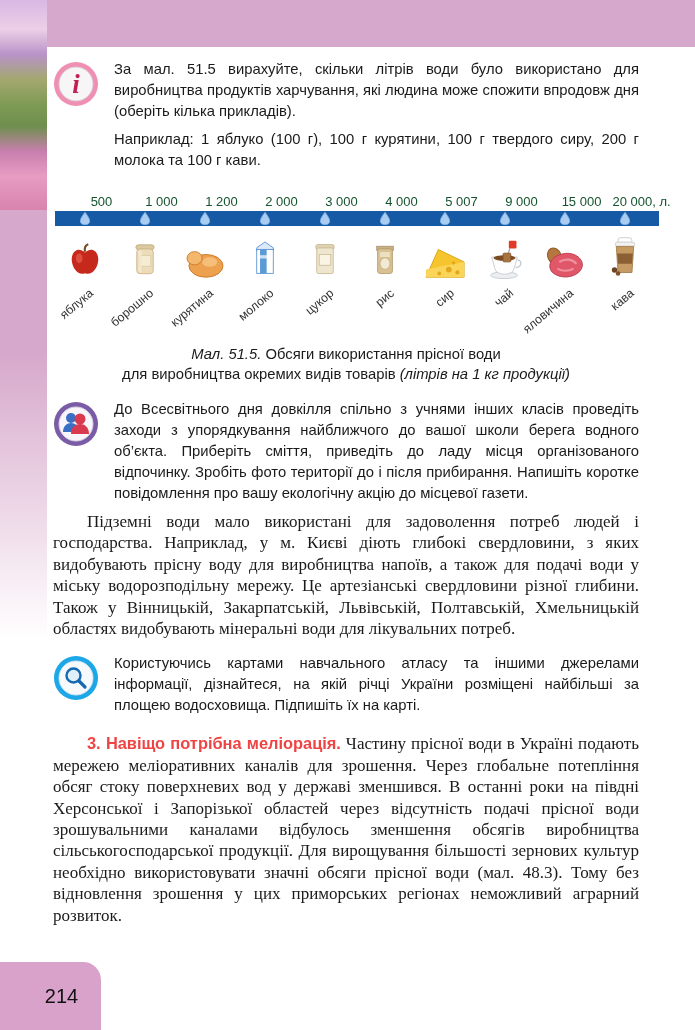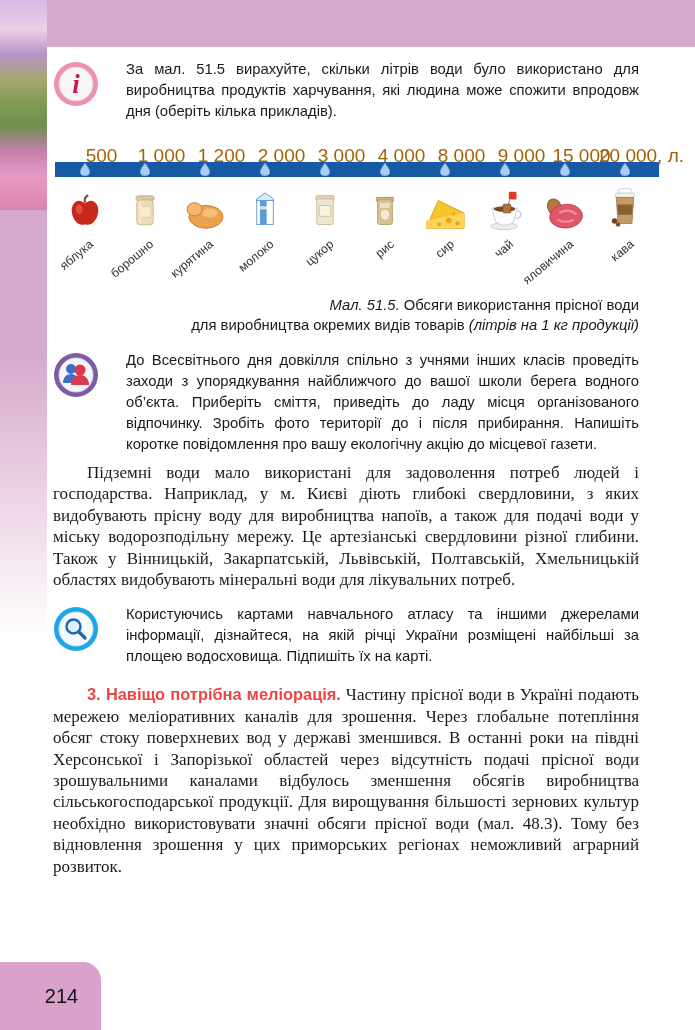--- a/index.html
+++ b/index.html
@@ -10,33 +10,33 @@
   .top-strip{position:absolute;left:0;top:0;width:695px;height:47px;background:#d6a8cb;}
   .left-col{position:absolute;left:0;top:0;width:47px;height:640px;
     background:linear-gradient(180deg,#d6a8cb 0%,#d6a8cb 55%,#e9cfe2 75%,#ffffff 100%);}
   .photo{position:absolute;left:0;top:0;width:47px;height:210px;
     background:linear-gradient(180deg,#d9b8e4 0%,#eccfe6 14%,#b893c8 26%,#a3a86e 38%,#7e9a54 50%,#6f8f4e 60%,#c77fae 72%,#e79cc2 84%,#d884ae 100%);}
   .content{position:absolute;left:47px;top:47px;width:648px;height:983px;
     background:#ffffff;border-top-left-radius:16px;padding:12px 56px 0 6px;box-sizing:border-box;}
   .iconbox{display:flex;gap:13px;align-items:flex-start;}
   .iconbox .ic{flex:0 0 48px;padding-top:2px;}
   .iconbox .tx{flex:1;font-size:14.8px;line-height:1.42;text-align:justify;}
-  .iconbox .tx p{margin:0 0 7px 12px;}
+  .iconbox .tx p{margin:0 0 7px 0;}
   
   .chart{position:relative;margin:16px 0 0 2px;width:604px;}
   .bar{position:absolute;left:0;top:17px;width:100%;height:15px;background:#1659a5;}
   .cols{position:relative;display:flex;}
   .col{width:60px;display:flex;flex-direction:column;align-items:center;position:relative;}
-  .tick{height:17px;font-size:19px;color:#a16207;white-space:nowrap;margin-left:33px;}
+  .tick{height:17px;font-size:13px;color:#14532d;white-space:nowrap;margin-left:33px;}
   .dropzone{height:15px;display:flex;align-items:center;justify-content:center;}
   .foodicon{height:52px;display:flex;align-items:flex-end;justify-content:center;padding-top:3px;}
   .lab{height:52px;position:relative;width:100%;}
   .lab span{position:absolute;right:46%;top:5px;transform:rotate(-40deg);
     transform-origin:100% 0;white-space:nowrap;font-size:12.3px;color:#333;}
-  .caption{text-align:right;font-size:14.8px;line-height:1.35;margin:12px 0 14px 0;}
+  .caption{text-align:center;font-size:14.8px;line-height:1.35;margin:12px 0 14px 0;}
   .it{font-style:italic;}
   .body-p{font-family:"Liberation Serif",serif;font-size:17px;line-height:21.4px;
     text-align:justify;text-indent:34px;margin:0;}
   .sect-head{color:#ef4444;font-weight:bold;font-family:"Liberation Sans",sans-serif;font-size:16.4px;}
   .mt{margin-top:12px;}
   .badge{position:absolute;left:0;top:962px;width:101px;height:68px;background:#d9a2ca;
     border-top-right-radius:18px;display:flex;align-items:center;justify-content:center;
     padding-left:22px;box-sizing:border-box;font-size:20px;color:#111;}
 </style>
 </head>
@@ -51,20 +51,21 @@
   <div class="iconbox">
     <div class="ic">
       <svg width="46" height="46" viewBox="0 0 46 46">
         <circle cx="23" cy="23" r="22" fill="#ef8fb4"></circle>
         <circle cx="23" cy="23" r="17" fill="#f7f5f6" stroke="#d8cfd4" stroke-width="1"></circle>
         <text x="23" y="32" font-size="27" font-style="italic" font-weight="bold" font-family="Liberation Serif,serif" fill="#c41d52" text-anchor="middle">i</text>
       </svg>
     </div>
     <div class="tx">
       <p>За мал. 51.5 вирахуйте, скільки літрів води було використано для виробництва продуктів харчування, які людина може спожити впродовж дня (оберіть кілька прикладів).</p>
+      <p>Наприклад: 1 яблуко (100 г), 100 г курятини, 100 г твердого сиру, 200 г молока та 100 г кави.</p>
     </div>
   </div>
 
   <div class="chart">
     <div class="bar"></div>
     <div class="cols">
 
       <div class="col">
         <div class="tick">500</div>
         <div class="dropzone">
@@ -177,21 +178,21 @@
             <ellipse cx="23" cy="32" rx="6" ry="7" fill="#f3ead6" stroke="#c2ab7e"></ellipse>
             <rect x="17" y="18" width="12" height="6" fill="#ece0c2"></rect>
           </svg>
         </div>
         <div class="lab">
             <span>рис</span>
           </div>
       </div>
 
       <div class="col">
-        <div class="tick">8 000</div>
+        <div class="tick">5 007</div>
         <div class="dropzone">
           <svg width="10" height="13" viewBox="0 0 10 13">
               <path d="M5 0C5 0 0 6.5 0 9a5 4 0 0 0 10 0C10 6.5 5 0 5 0Z" fill="#a9cdf2" stroke="#5f97d3" stroke-width="0.8"></path>
             </svg>
         </div>
         <div class="foodicon">
           <svg width="46" height="40" viewBox="0 0 48 42">
             <polygon points="4,38 44,38 44,22 17,9" fill="#f6c52e" stroke="#d9a312"></polygon>
             <polygon points="4,38 44,38 44,22 4,30" fill="#fbd55a"></polygon>
             <circle cx="28" cy="30" r="3" fill="#e3a81a"></circle>

